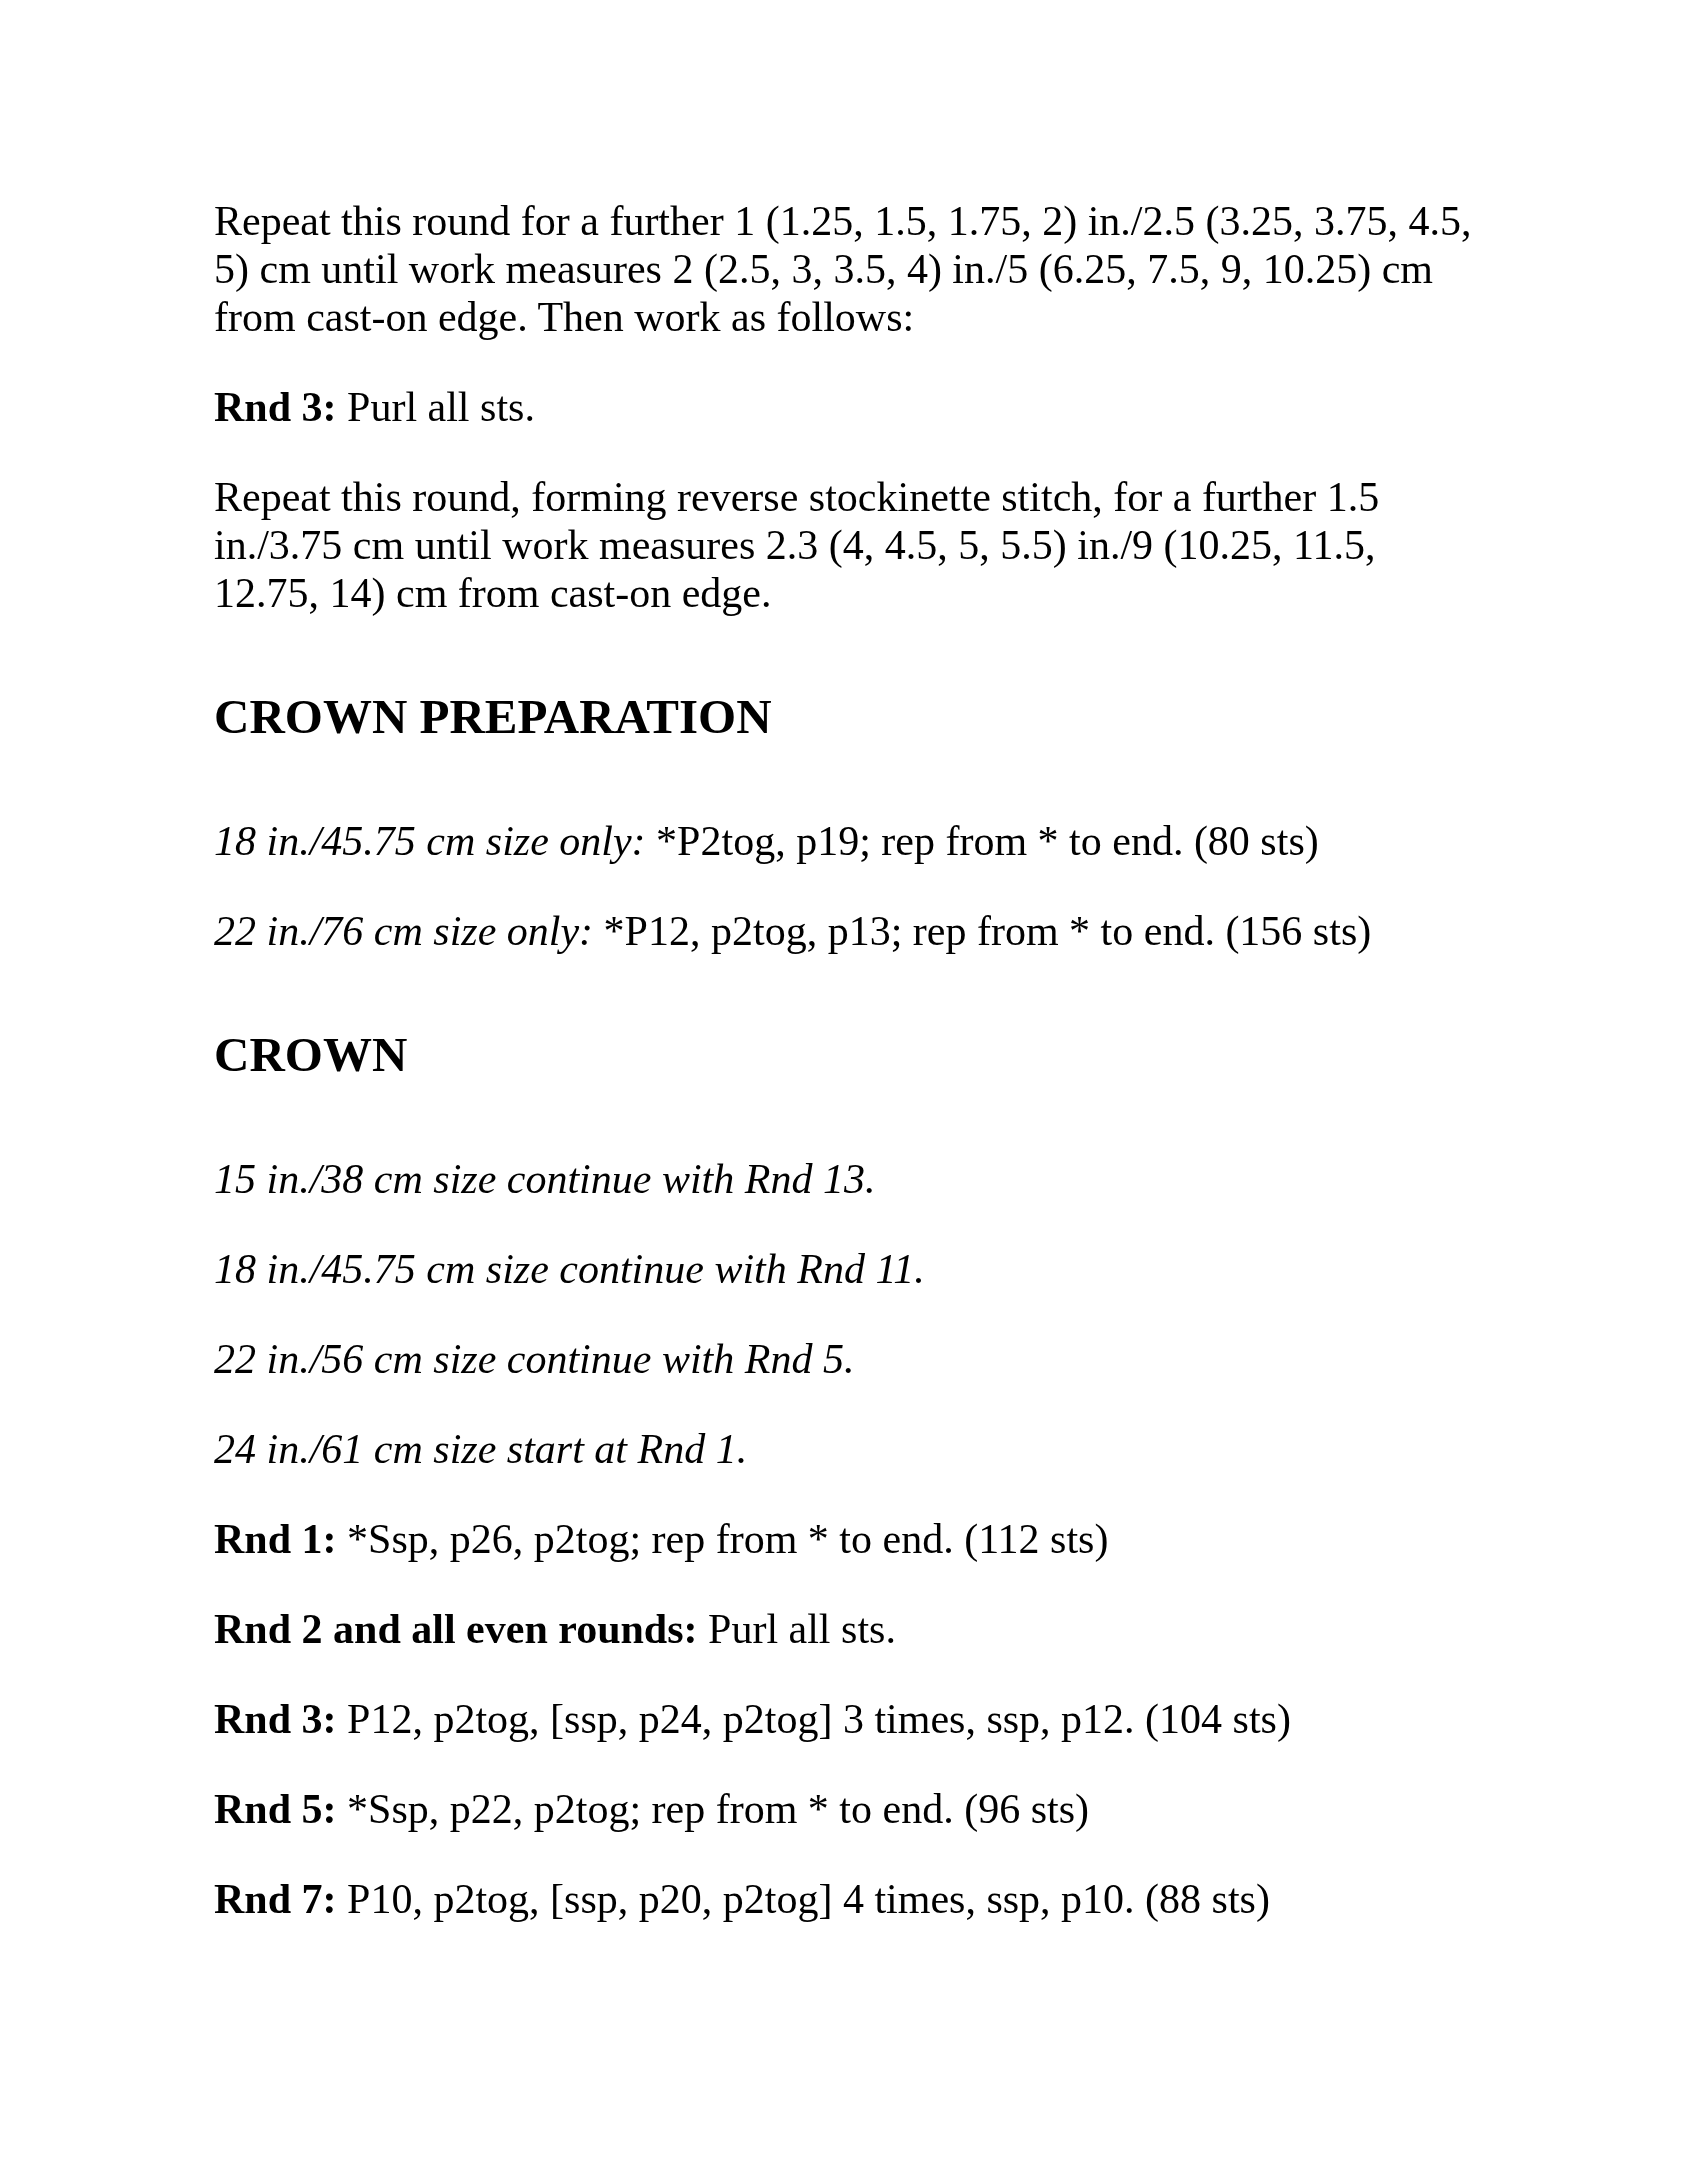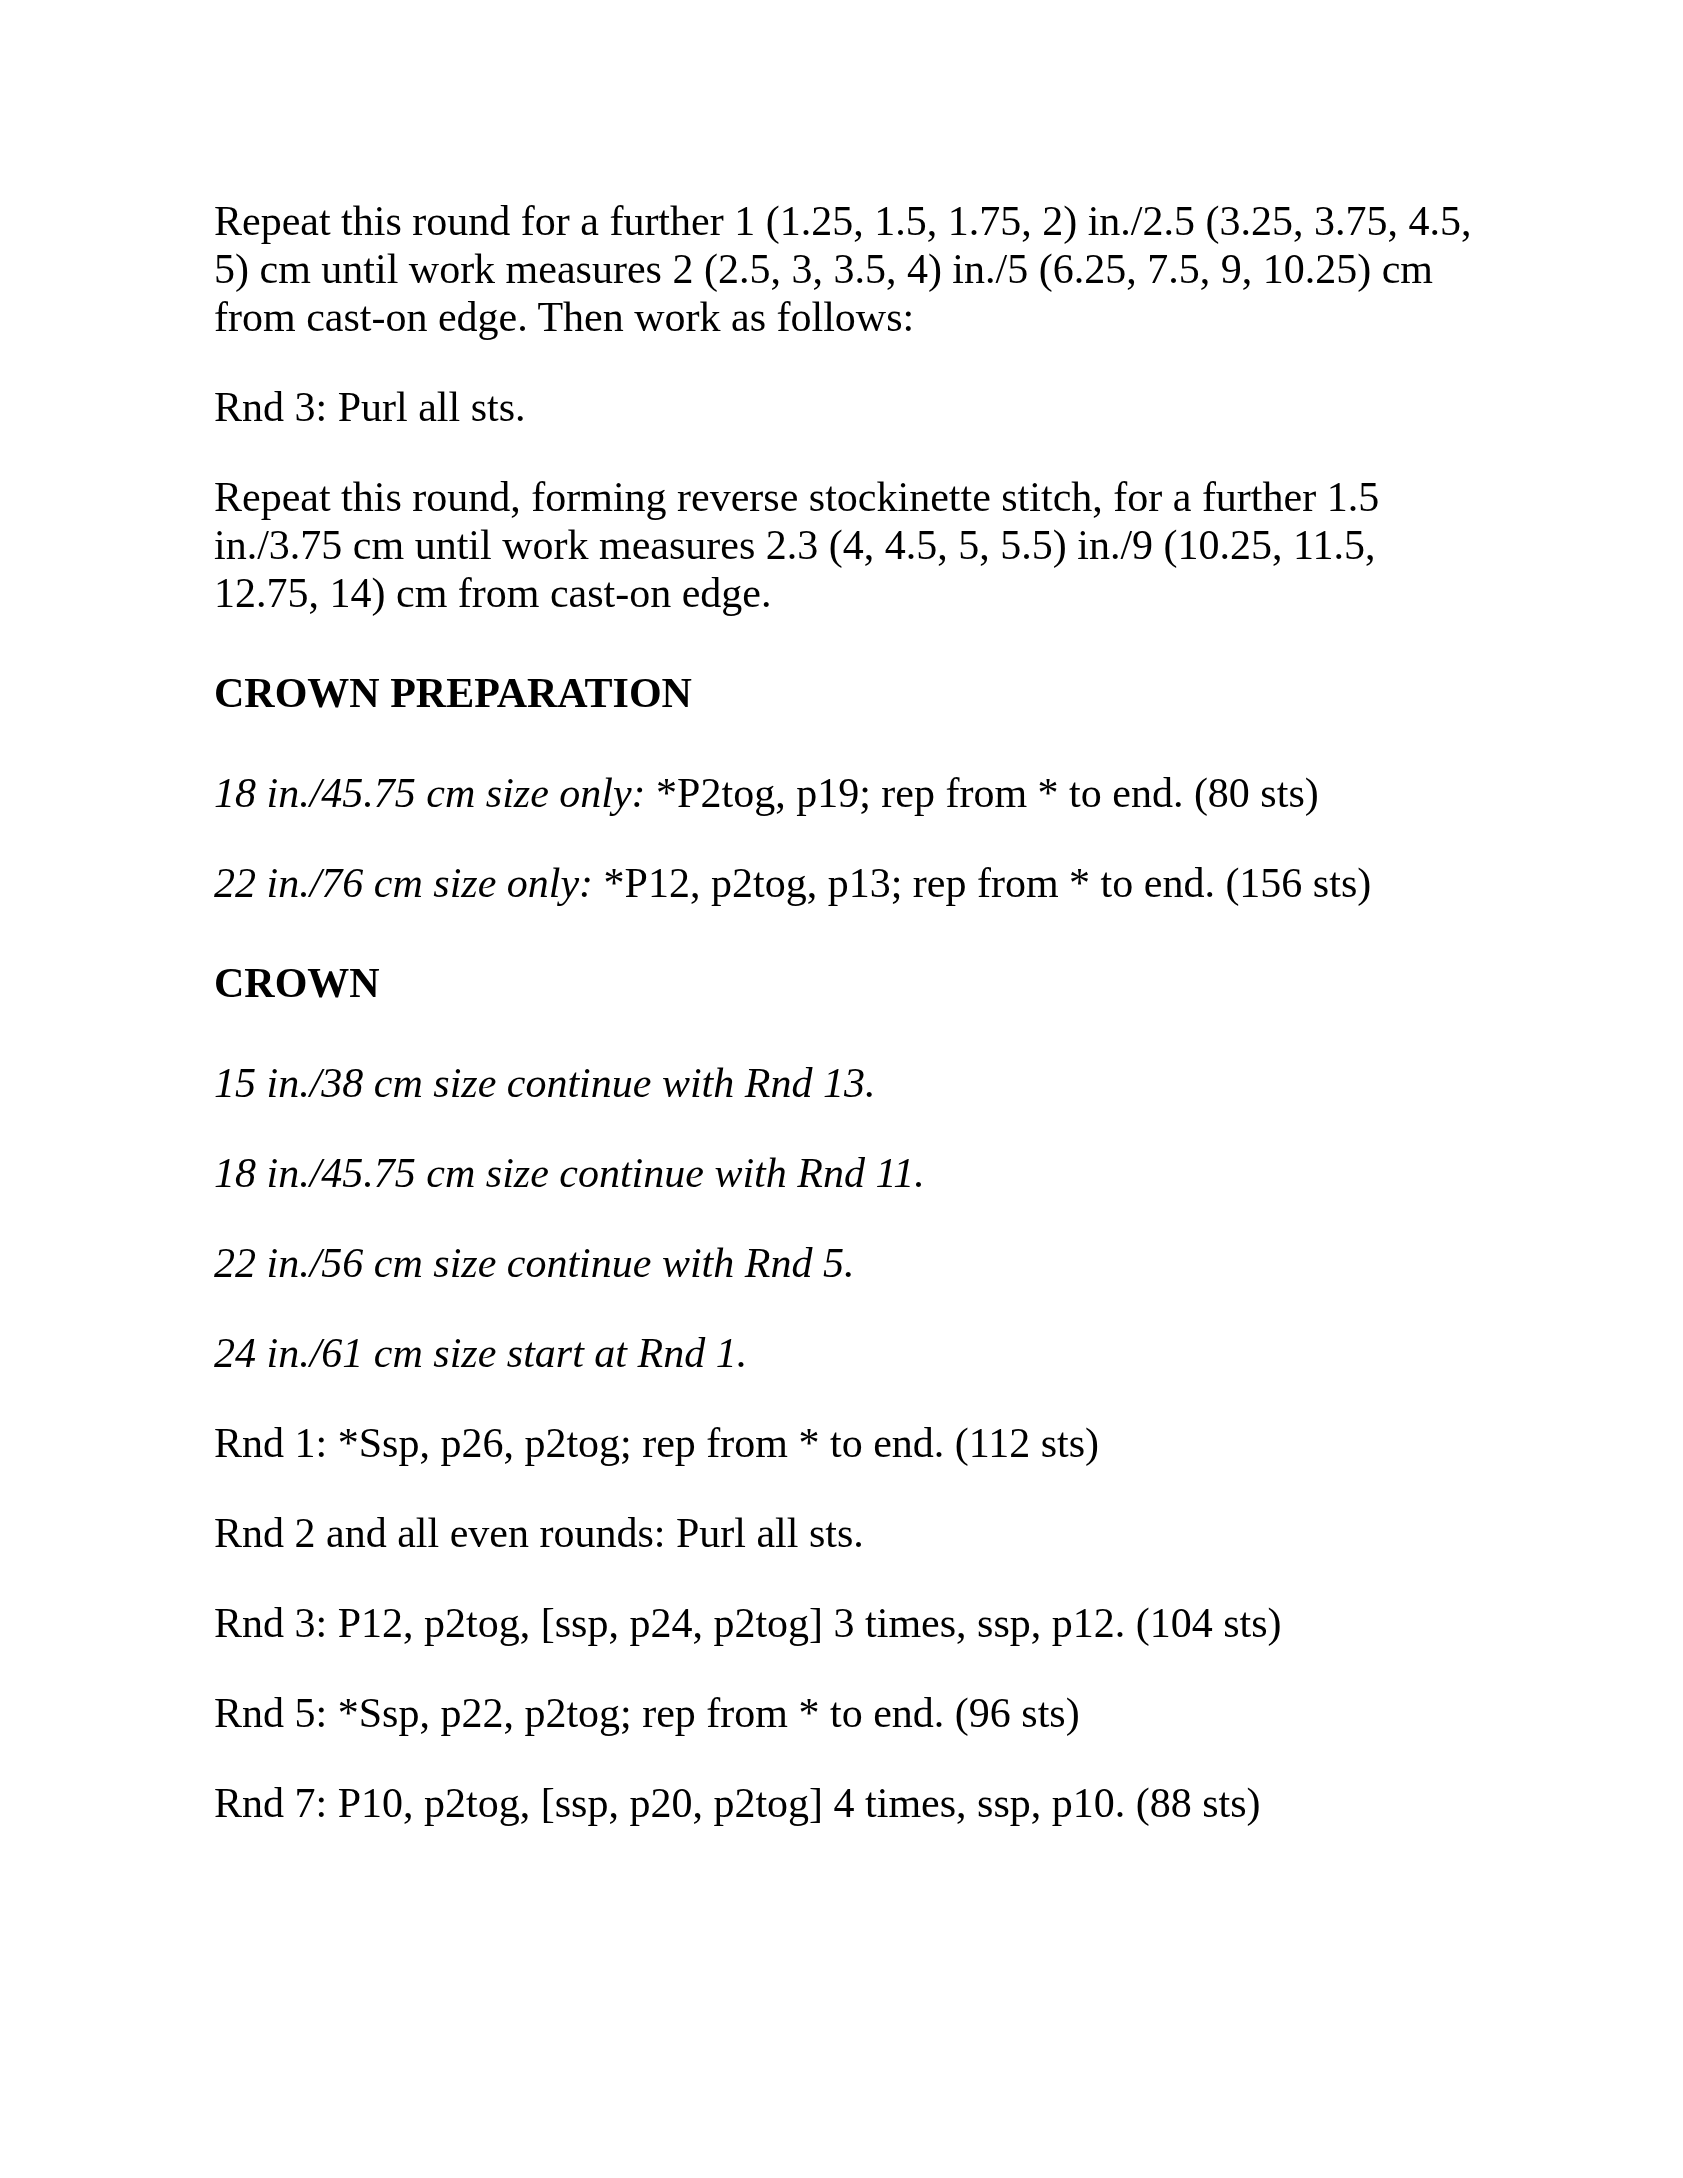--- a/index.html
+++ b/index.html
@@ -20,26 +20,26 @@
     height: 2178px;
     padding: 197px 197px 12px 214px;
     background: #ffffff;
   }
   .para {
     font-size: 42px;
     line-height: 48px;
     margin: 0 0 42px 0;
   }
   .heading {
-    font-size: 42px;
+    font-size: 49px;
     line-height: 48px;
     font-weight: bold;
-    margin: 52px 0;
+    margin: 76px 0;
   }
-  .b { font-weight: normal; }
+  .b { font-weight: bold; }
   .i { font-style: italic; }
 </style>
 </head>
 <body>
 
 <div class="page">
 
   <p class="para"><span>Repeat this round for a further 1 (1.25, 1.5, 1.75, 2) in./2.5 (3.25, 3.75, 4.5, 5) cm until work measures 2 (2.5, 3, 3.5, 4) in./5 (6.25, 7.5, 9, 10.25) cm from cast-on edge. Then work as follows:</span></p>
 
   <p class="para"><span class="b">Rnd 3: </span><span>Purl all sts.</span></p>

